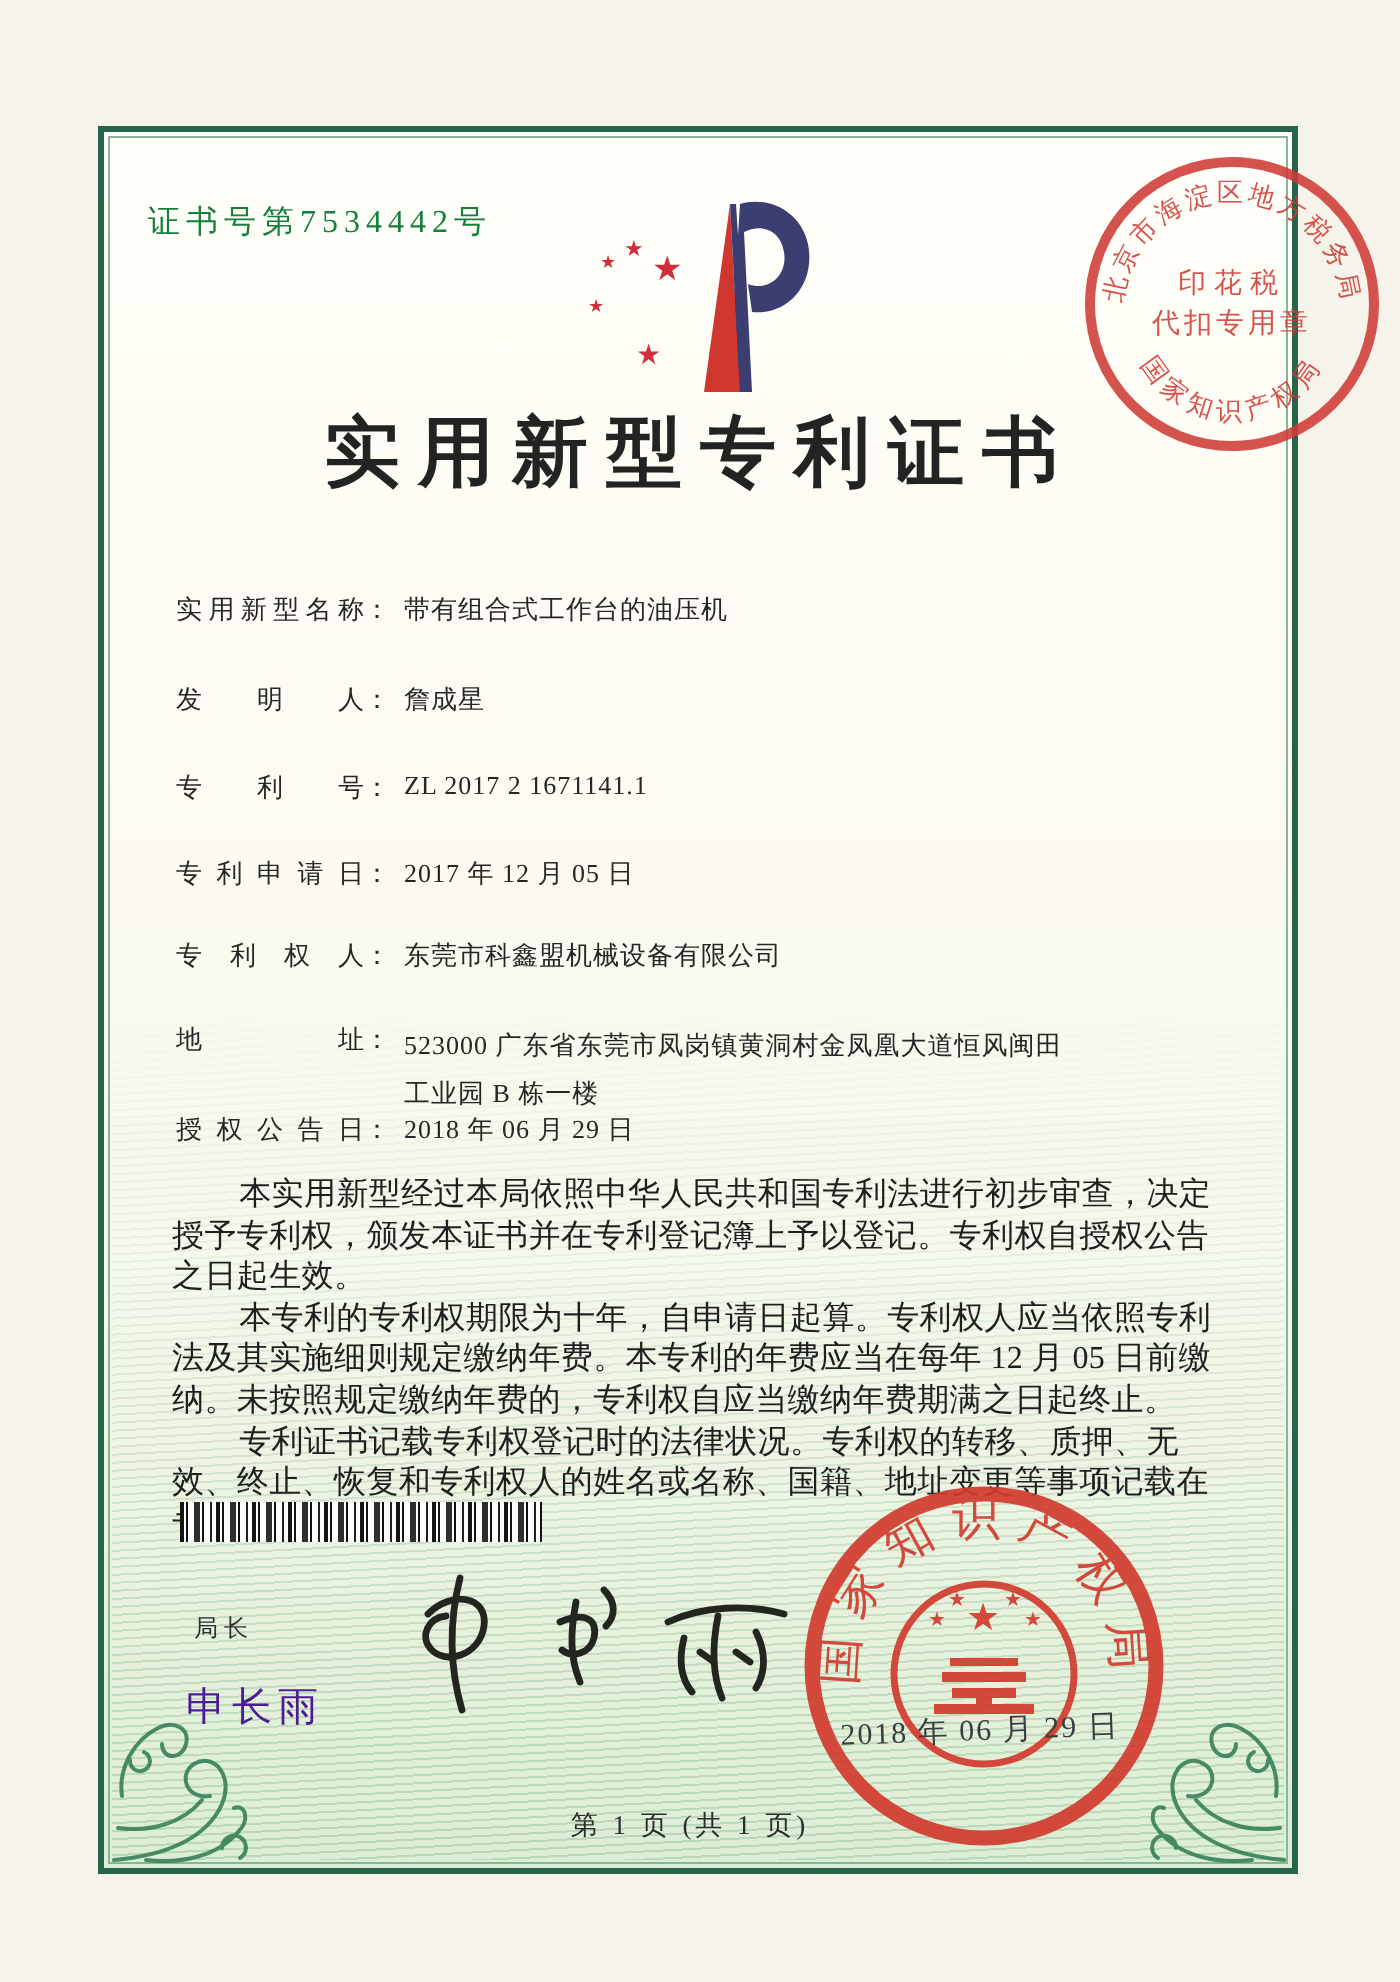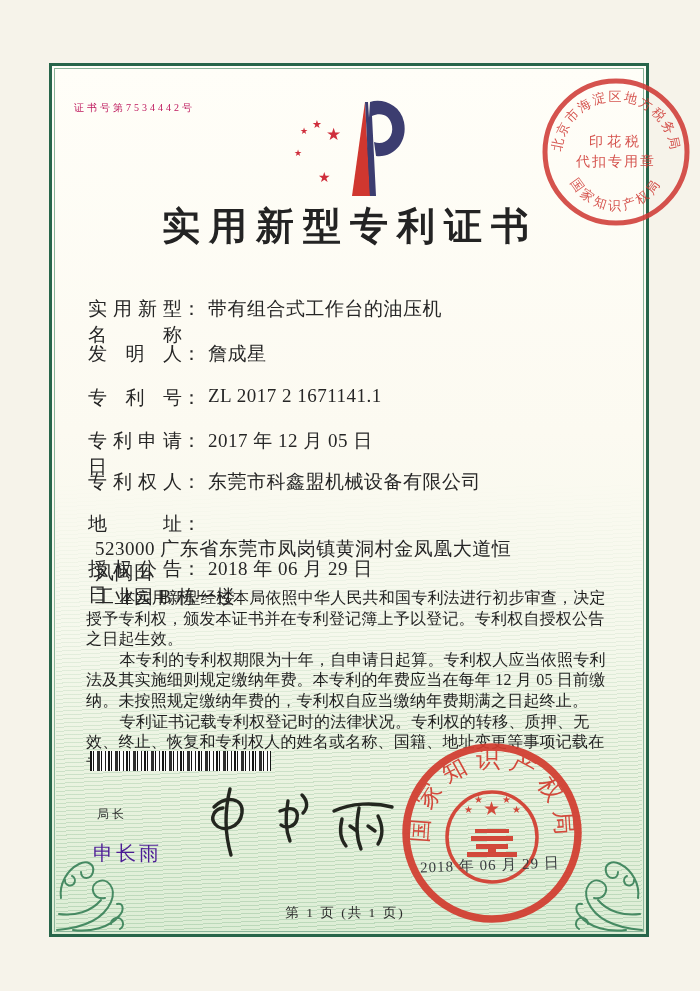--- a/index.html
+++ b/index.html
@@ -22,28 +22,28 @@
     position:absolute;inset:4px;
     background:repeating-linear-gradient(177deg,rgba(96,160,110,.28) 0 1px,rgba(255,255,255,0) 1px 4px);
     -webkit-mask-image:linear-gradient(180deg,transparent 0%,transparent 48%,rgba(0,0,0,.35) 66%,rgba(0,0,0,.8) 82%,#000 100%);
     mask-image:linear-gradient(180deg,transparent 0%,transparent 48%,rgba(0,0,0,.35) 66%,rgba(0,0,0,.8) 82%,#000 100%);
     pointer-events:none;
   }
   .corner{position:absolute;width:100px;height:100px;}
   .corner.bl{left:51px;top:836px;}
   .corner.br{left:548px;top:836px;transform:scaleX(-1);}
   
-  .cert-number{position:absolute;left:74px;top:101px;font-size:10px;letter-spacing:3px;color:#be185d;}
+  .cert-number{position:absolute;left:74px;top:101px;font-size:16px;letter-spacing:3px;color:#15803d;}
   .logo{position:absolute;left:286px;top:96px;width:128px;height:106px;}
   .title{
     position:absolute;left:0;right:0;top:201px;text-align:center;
     font-size:38px;font-weight:700;letter-spacing:9px;color:#232323;
   }
   
-  .frow{position:absolute;left:88px;width:540px;font-size:19px;color:#262626;}
+  .frow{position:absolute;left:88px;width:540px;font-size:13px;color:#262626;}
   .flabel{display:inline-block;width:94px;text-align:justify;text-align-last:justify;vertical-align:top;}
   .fcolon{display:inline-block;vertical-align:top;}
   .fvalue{display:inline-block;margin-left:7px;vertical-align:top;letter-spacing:.5px;}
   .addr-lines{display:inline-block;margin-left:7px;vertical-align:top;max-width:428px;line-height:24px;letter-spacing:.5px;}
   .grant-right{position:absolute;left:312px;top:0;}
   .grant-right .glabel{letter-spacing:3px;}
   
   .paras{position:absolute;left:86px;top:588px;width:528px;}
   .paras p{margin:0;font-size:16px;line-height:20.6px;text-indent:2.1em;color:#1f1f1f;letter-spacing:.2px;}
   

